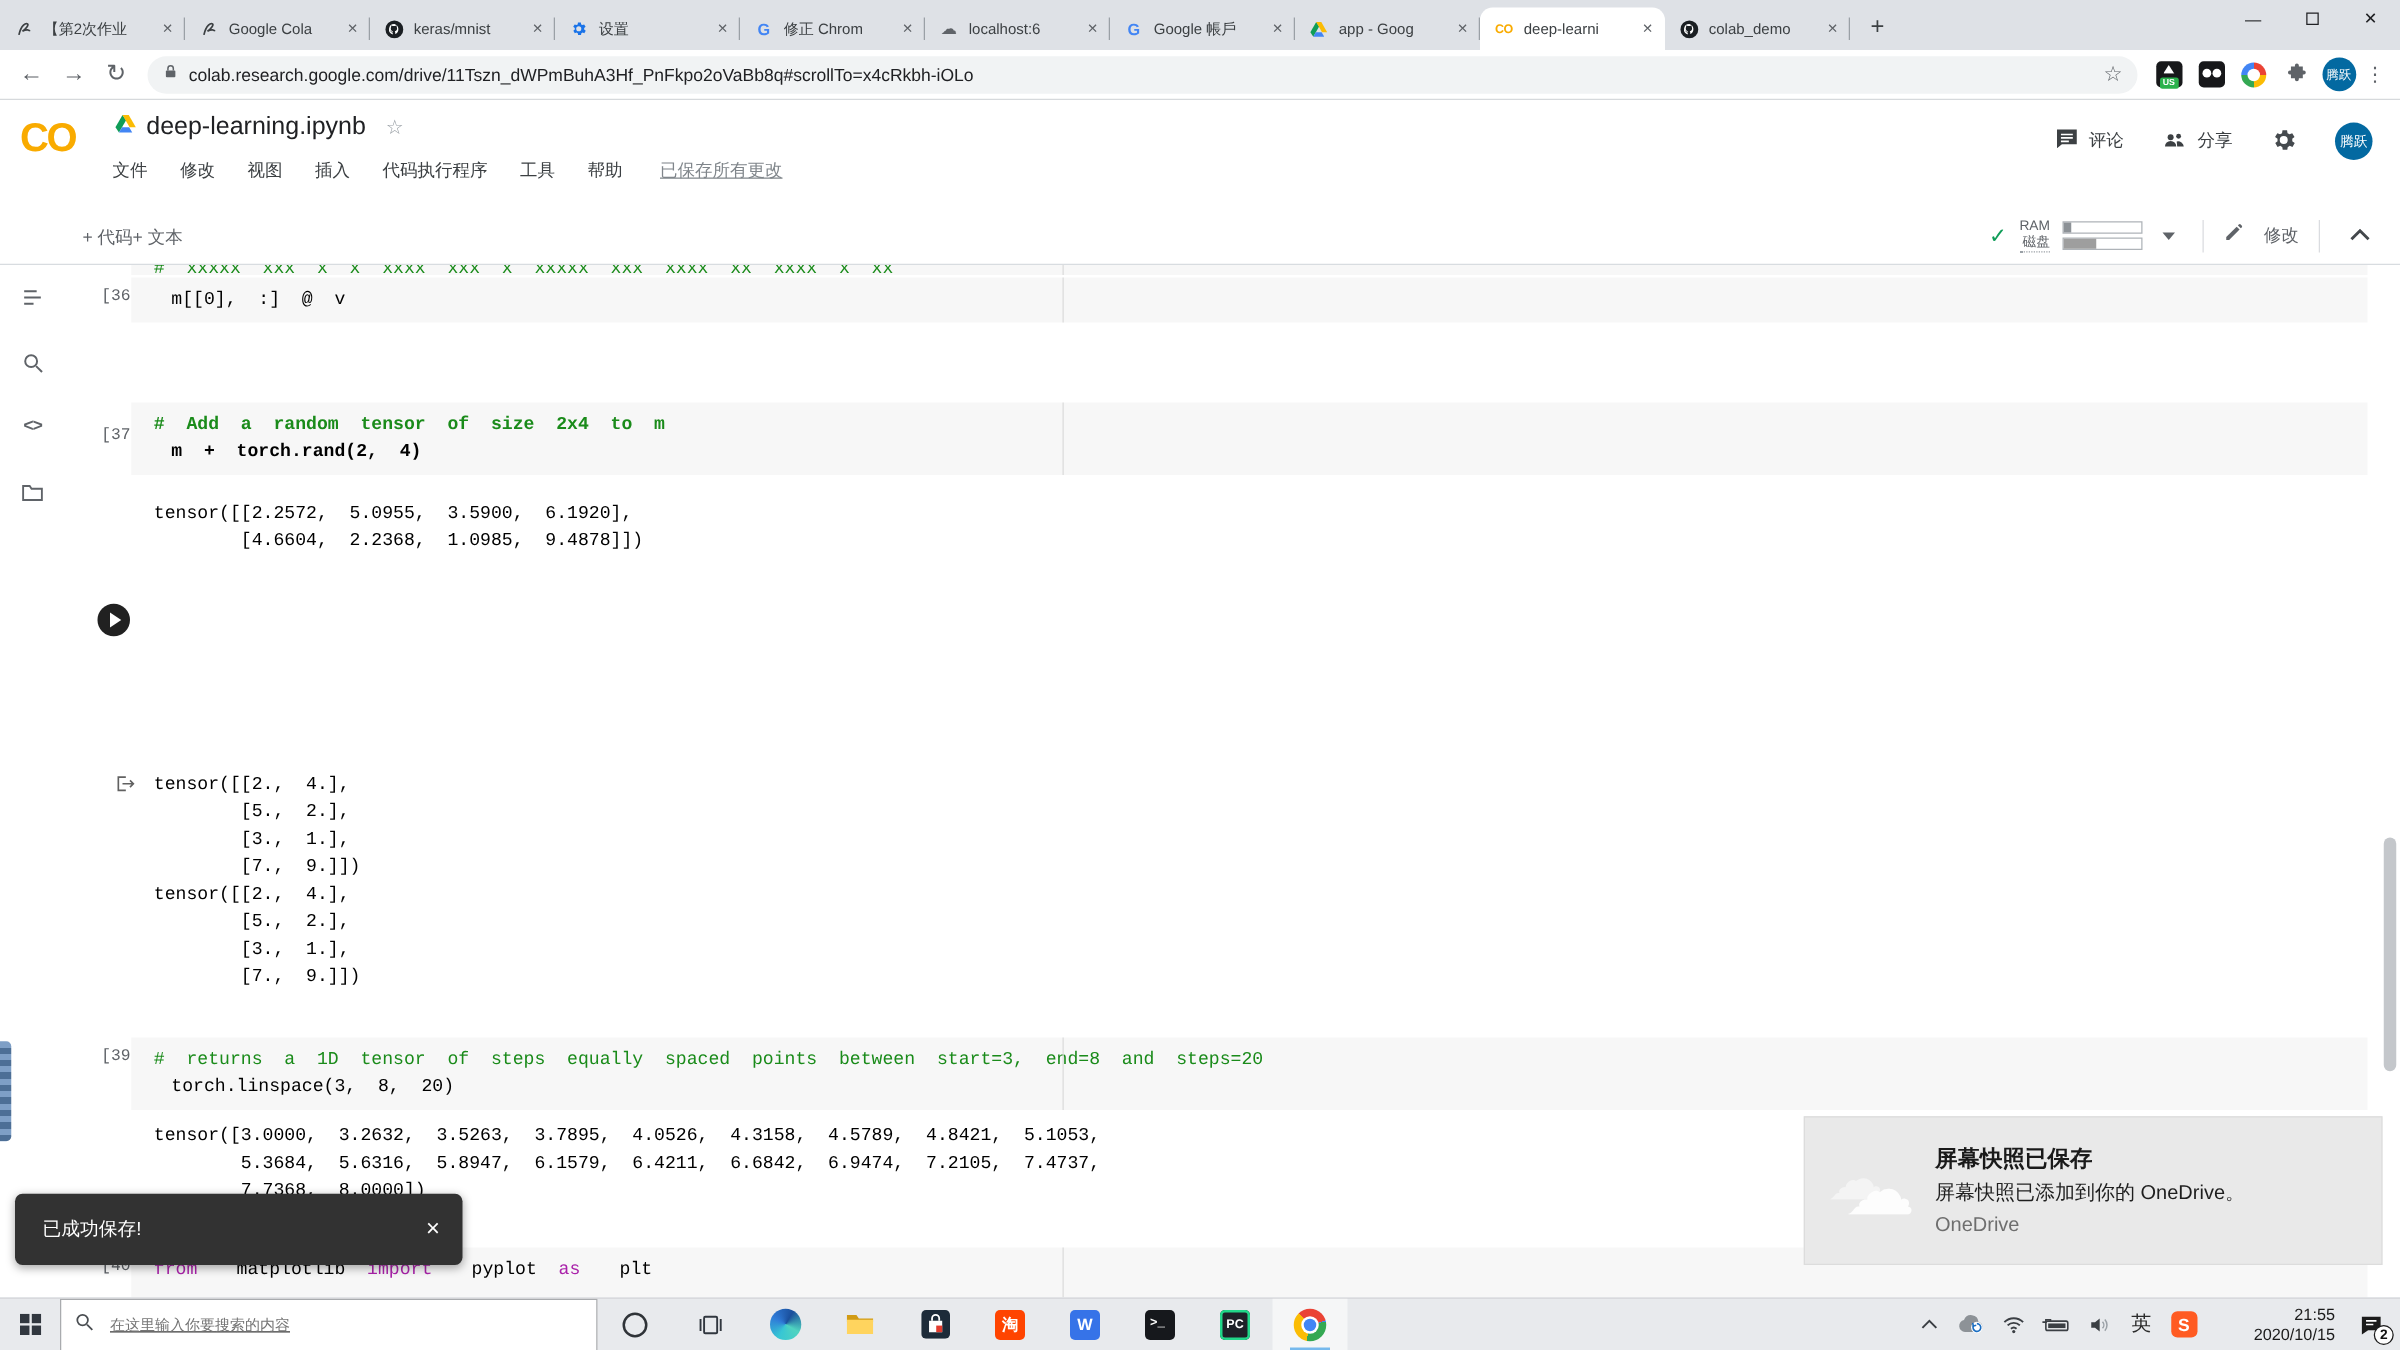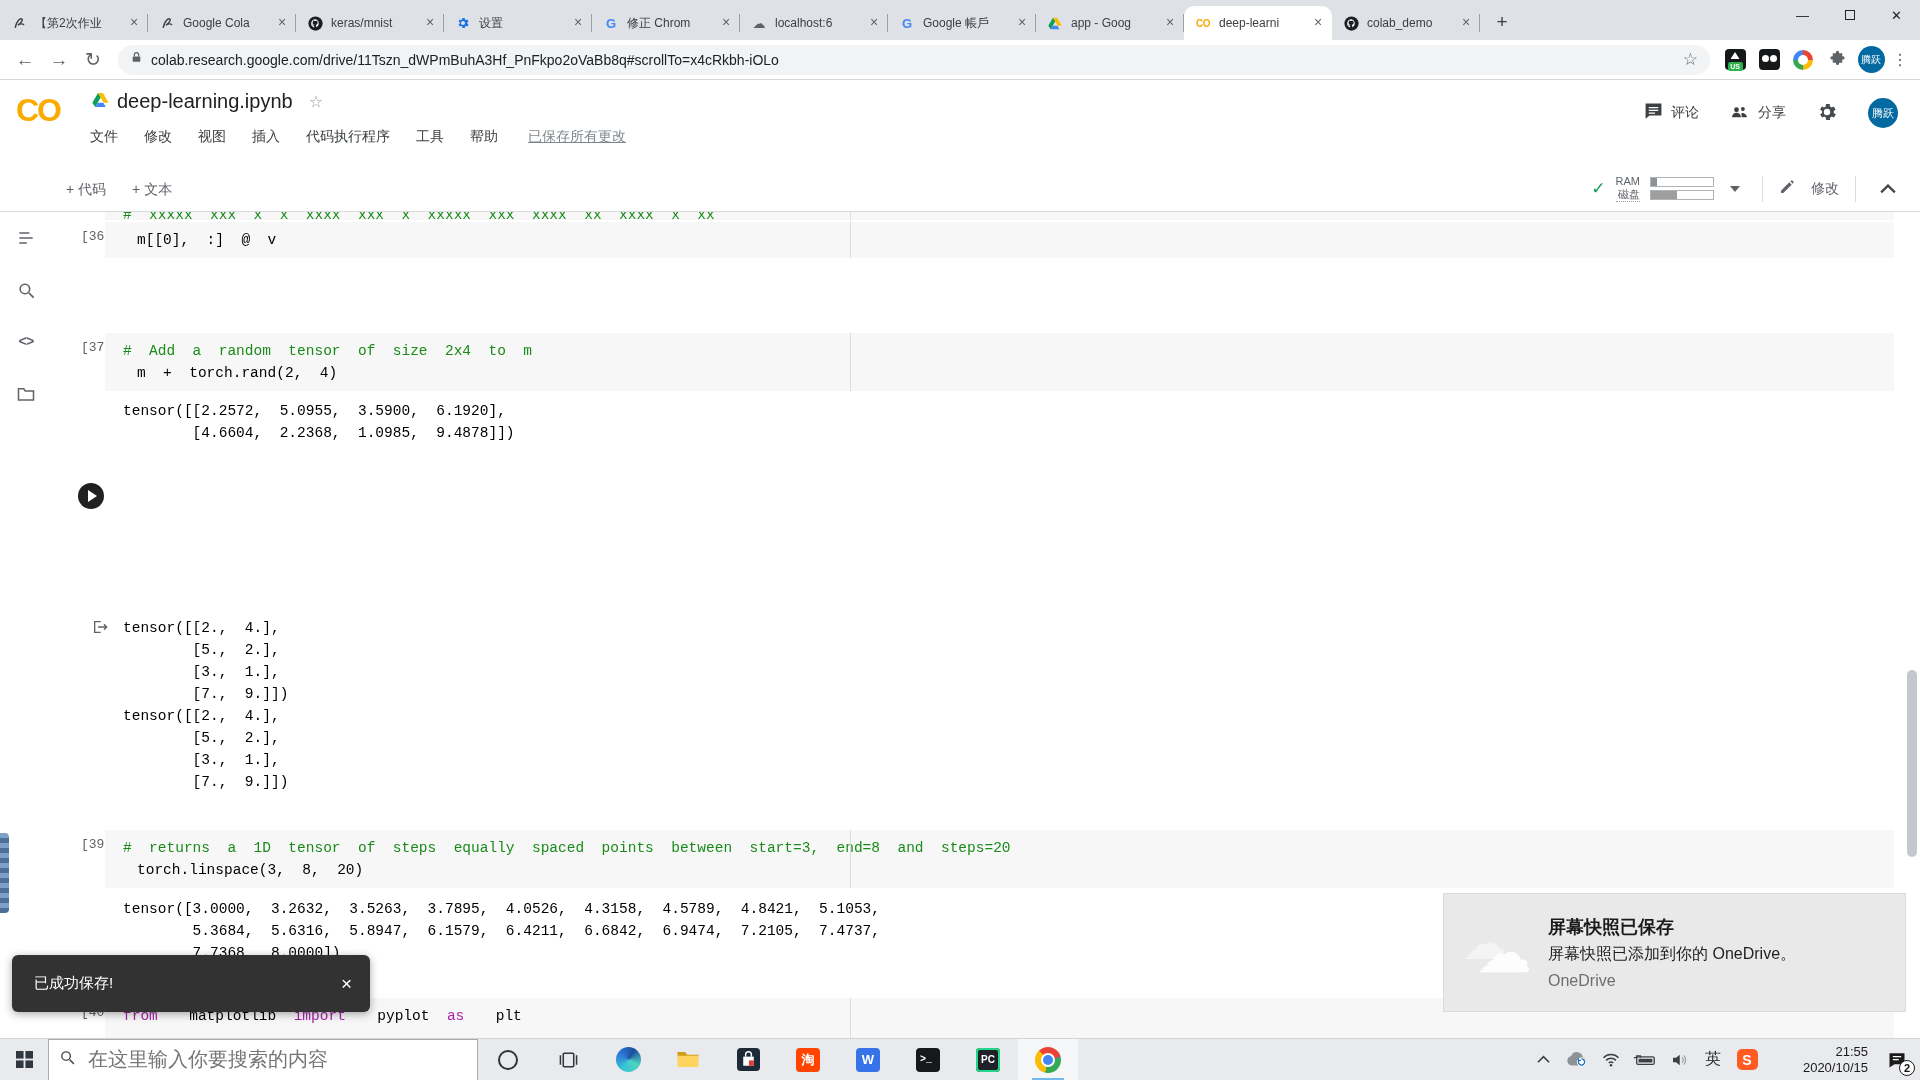--- a/index.html
+++ b/index.html
@@ -50,21 +50,21 @@
   #titlerow{position:absolute;left:92px;top:10px;display:flex;align-items:center;gap:8px;}
   #nbtitle{font-size:20px;color:#202124;}
   #menurow{position:absolute;left:90px;top:48px;display:flex;align-items:center;gap:26px;font-size:14px;color:#3c4043;}
   .menuitem{cursor:default;}
   #savedlink{color:#80868b;text-decoration:underline;margin-left:4px;font-size:14px;}
   #headright{position:absolute;right:22px;top:18px;display:flex;align-items:center;gap:30px;font-size:14px;color:#3c4043;}
   .hbtn{display:flex;align-items:center;gap:8px;}
 
   
   #toolbar{position:absolute;top:172px;left:0;right:0;height:40px;background:#fff;border-bottom:1px solid #d8dce0;}
-  #tbleft{position:absolute;left:66px;top:9px;display:flex;gap:26px;font-size:14px;color:#5f6368;}
+  #tbleft{position:absolute;left:66px;top:9px;display:flex;font-size:14px;color:#5f6368;}
   #tbright{position:absolute;right:16px;top:3px;display:flex;align-items:center;gap:10px;}
   .ramlabels{font-size:11px;color:#5f6368;text-align:right;line-height:13px;}
   .disklab{border-bottom:1px dotted #9aa0a6;}
   .bars{display:flex;flex-direction:column;gap:3px;}
   .bar{width:64px;height:10px;border:1px solid #aeb3b8;background:#fff;}
   .bar>i{display:block;height:100%;background:#8d9297;}
   .caret{width:0;height:0;border-left:5px solid transparent;border-right:5px solid transparent;border-top:6px solid #5f6368;margin:0 6px;}
   .vdiv{width:1px;height:26px;background:#dadce0;margin:0 6px;}
   .editlab{font-size:14px;color:#5f6368;margin-left:6px;}
 
@@ -109,22 +109,22 @@
   #notiftitle{font-size:18px;font-weight:bold;color:#1a1a1a;}
   #notifbody{font-size:16px;color:#1f1f1f;margin-top:5px;}
   #notifapp{font-size:16px;color:#6e6e6e;margin-top:7px;}
 
   
   #taskbar{position:absolute;left:0;bottom:0;right:0;height:42px;background:#e8eaed;border-top:1px solid #d2d4d7;
      display:flex;align-items:center;z-index:80;}
   .tbbtn{width:48px;height:42px;display:flex;align-items:center;justify-content:center;flex:0 0 auto;position:relative;}
   #searchbox{width:430px;height:42px;background:#fff;border:1px solid #a9abae;display:flex;align-items:center;
      padding:0 10px;flex:0 0 auto;}
-  #searchbox input{border:none;outline:none;font-size:20px;color:#3b3b3b;margin-left:10px;width:360px;
-     font-family:"Liberation Sans",sans-serif;background:transparent;}
+  #searchbox input{border:none;outline:none;font-size:12px;color:#3b3b3b;margin-left:10px;width:360px;
+     font-family:"Liberation Sans",sans-serif;background:transparent;text-decoration:underline;}
   .appbtn{width:60px;height:42px;display:flex;align-items:center;justify-content:center;flex:0 0 auto;position:relative;}
   .appbtn.active{background:rgba(255,255,255,.55);}
   .appbtn.active:after{content:"";position:absolute;bottom:0;left:14px;right:14px;height:3px;background:#76b9ed;}
   .sqic{width:24px;height:24px;border-radius:4px;color:#fff;display:flex;align-items:center;justify-content:center;
      font-weight:bold;font-size:13px;}
   .edgeball{width:25px;height:25px;border-radius:50%;background:conic-gradient(from 210deg,#37c6d4,#2f7bd8,#1a4f9c,#4fd3c0,#37c6d4);}
   .chromeball{width:26px;height:26px;border-radius:50%;position:relative;
      background:conic-gradient(from -45deg,#ea4335 0 33%,#4285f4 0 34%,#34a853 34% 66%,#fbbc04 66% 100%);}
   .chromeball:before{content:"";position:absolute;inset:6px;background:#fff;border-radius:50%;}
   .chromeball:after{content:"";position:absolute;inset:8px;background:#4285f4;border-radius:50%;}
@@ -386,21 +386,21 @@
       <div class="codebox trunc" style="top:0px;height:8px;">
         <div class="ruler"></div>
         <div class="cl"><span class="c">#  xxxxx  xxx  x  x  xxxx  xxx  x  xxxxx  xxx  xxxx  xx  xxxx  x  xx</span></div>
       </div>
       <div class="exec mono" style="top:17px;">[36]</div>
       <div class="codebox " style="top:10px;height:36px;">
         <div class="ruler"></div>
         <div class="cl"><span class="p">m[[0],  :]  @  v</span></div>
       </div>
       <div class="exec mono" style="top:128px;">[37]</div>
-      <div class="codebox " style="top:121px;height:58px;">
+      <div class="codebox " style="top:110px;height:58px;font-weight:bold;">
         <div class="ruler"></div>
         <div class="cl"><span class="c">#  Add  a  random  tensor  of  size  2x4  to  m</span></div>
         <div class="cl"><span class="p">m  +  torch.rand(2,  4)</span></div>
       </div>
       <div class="outbox" style="top:188px;height:44px;">
         <div class="ol">tensor([[2.2572,  5.0955,  3.5900,  6.1920],</div>
         <div class="ol">        [4.6604,  2.2368,  1.0985,  9.4878]])</div>
       </div>
       <div class="playbtn" style="top:271px;"></div>
       <div class="outbox" style="top:405px;height:176px;">

